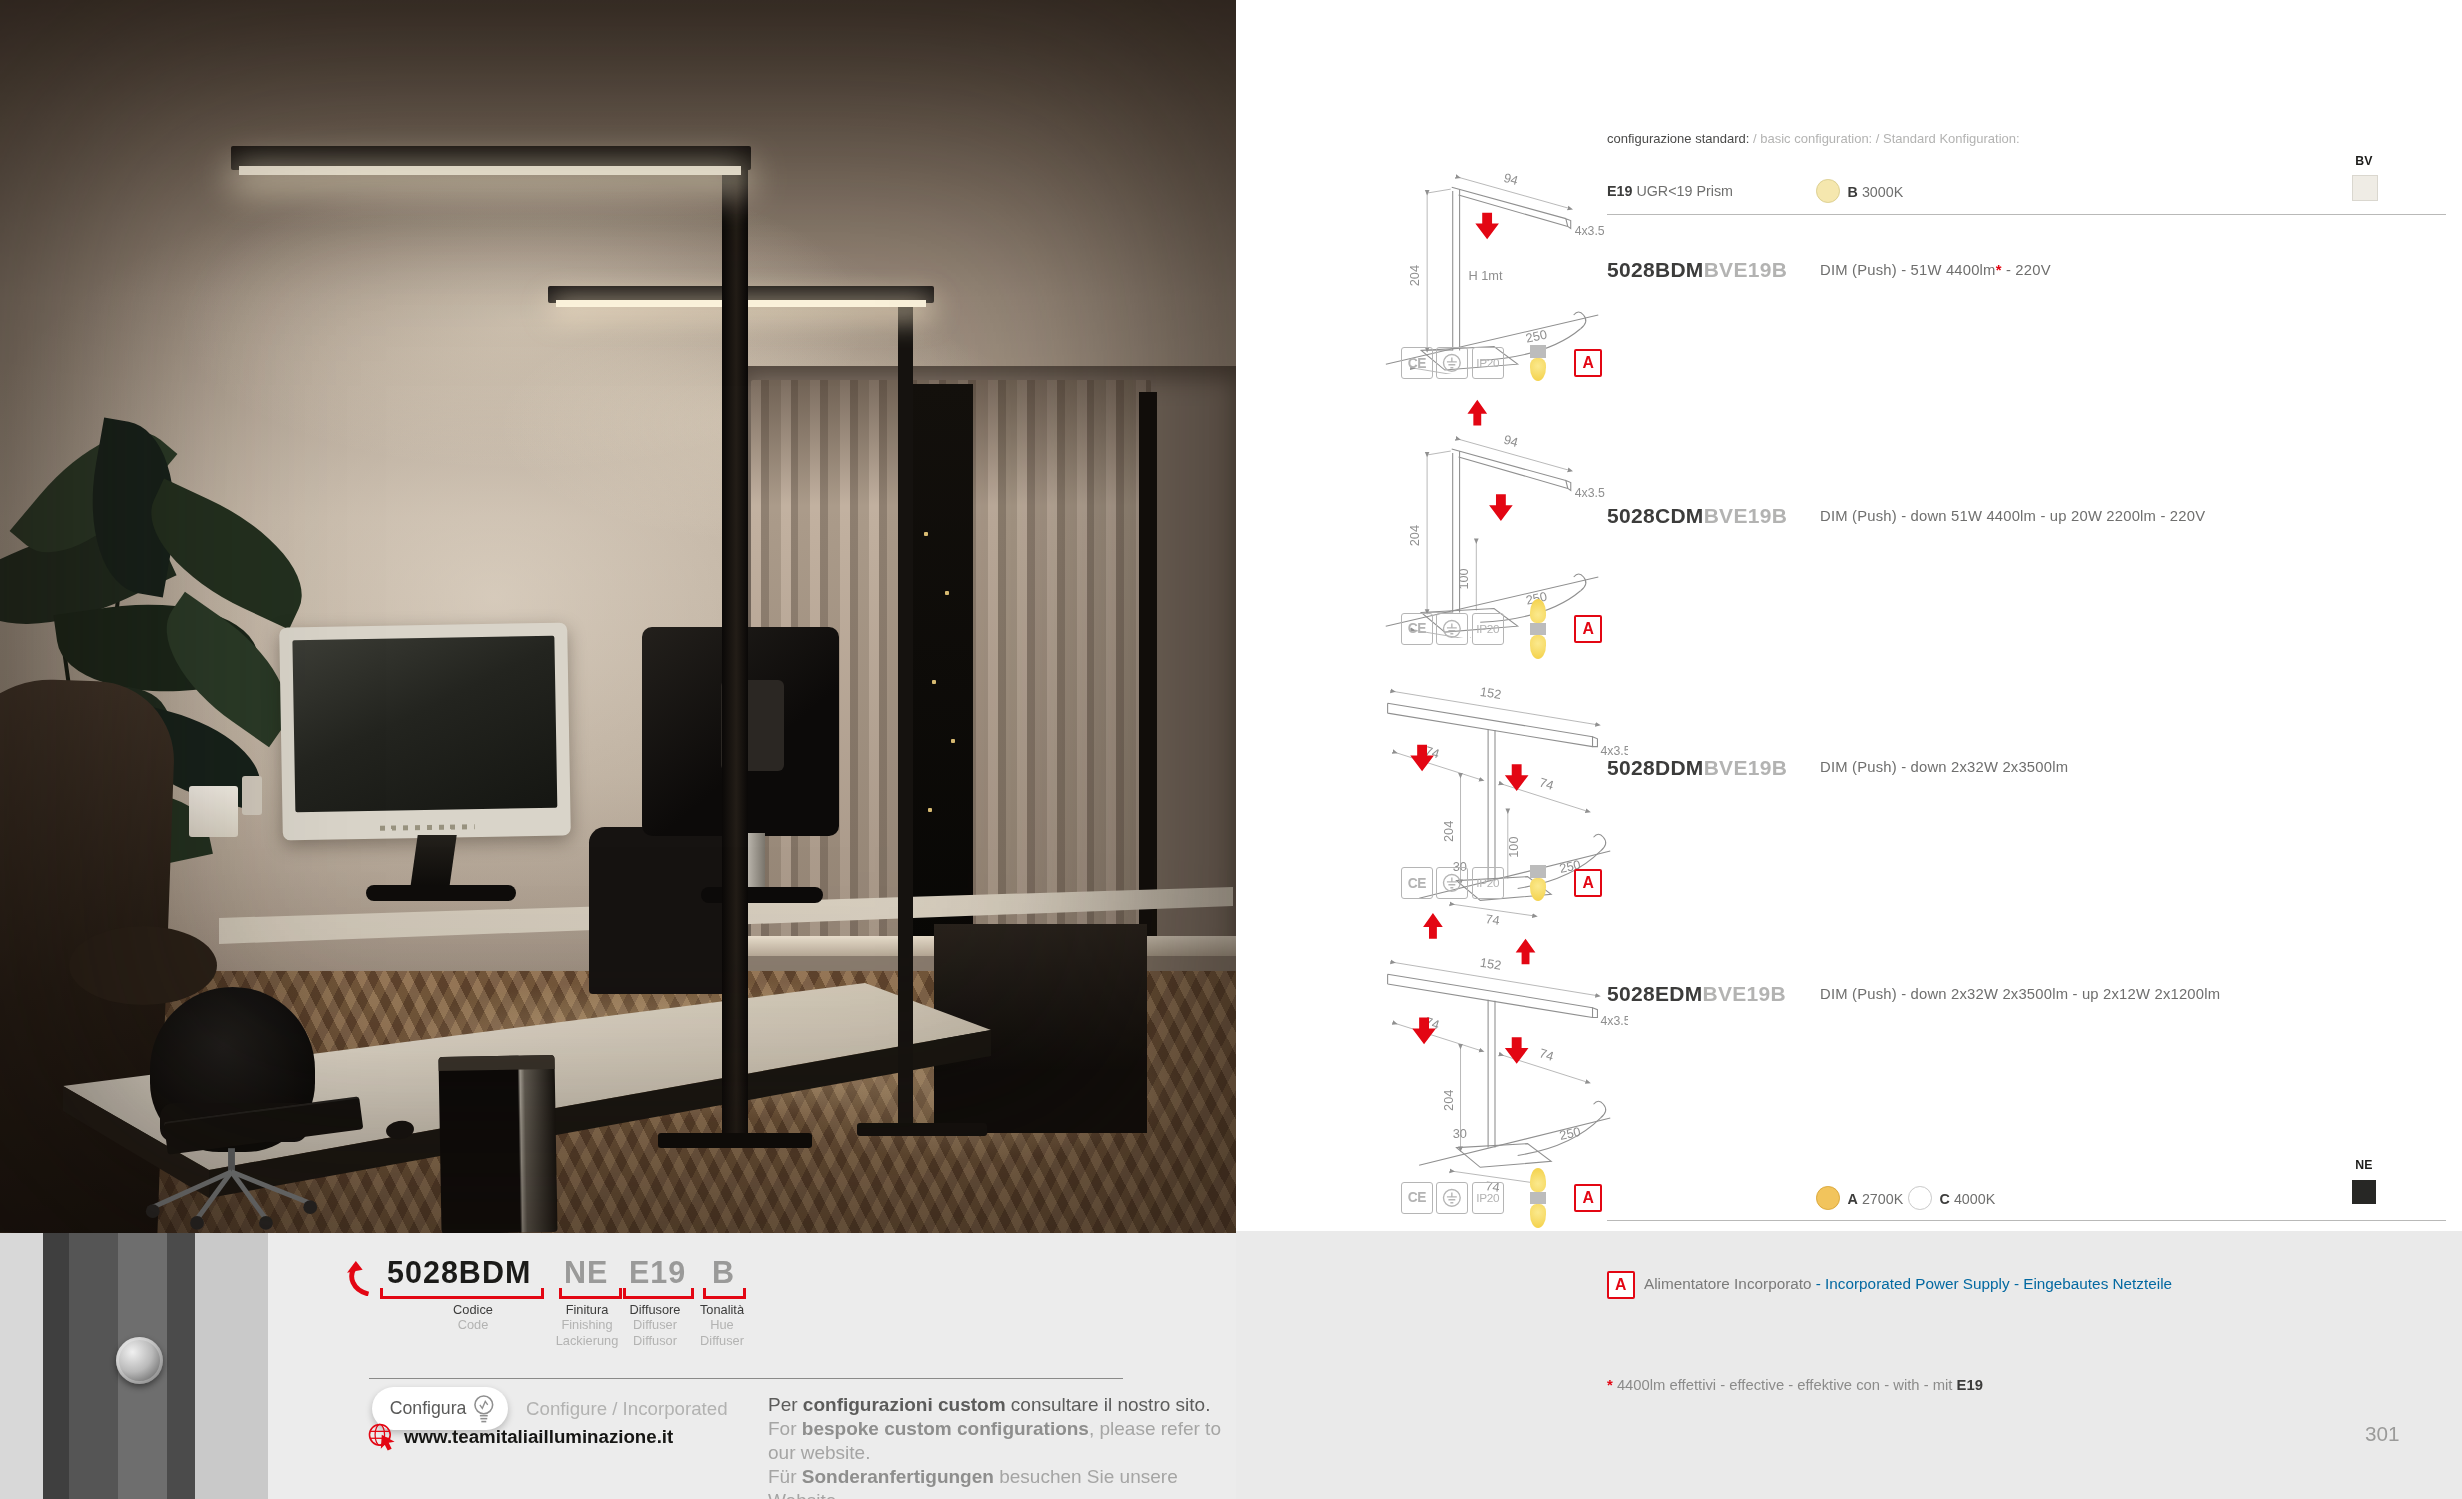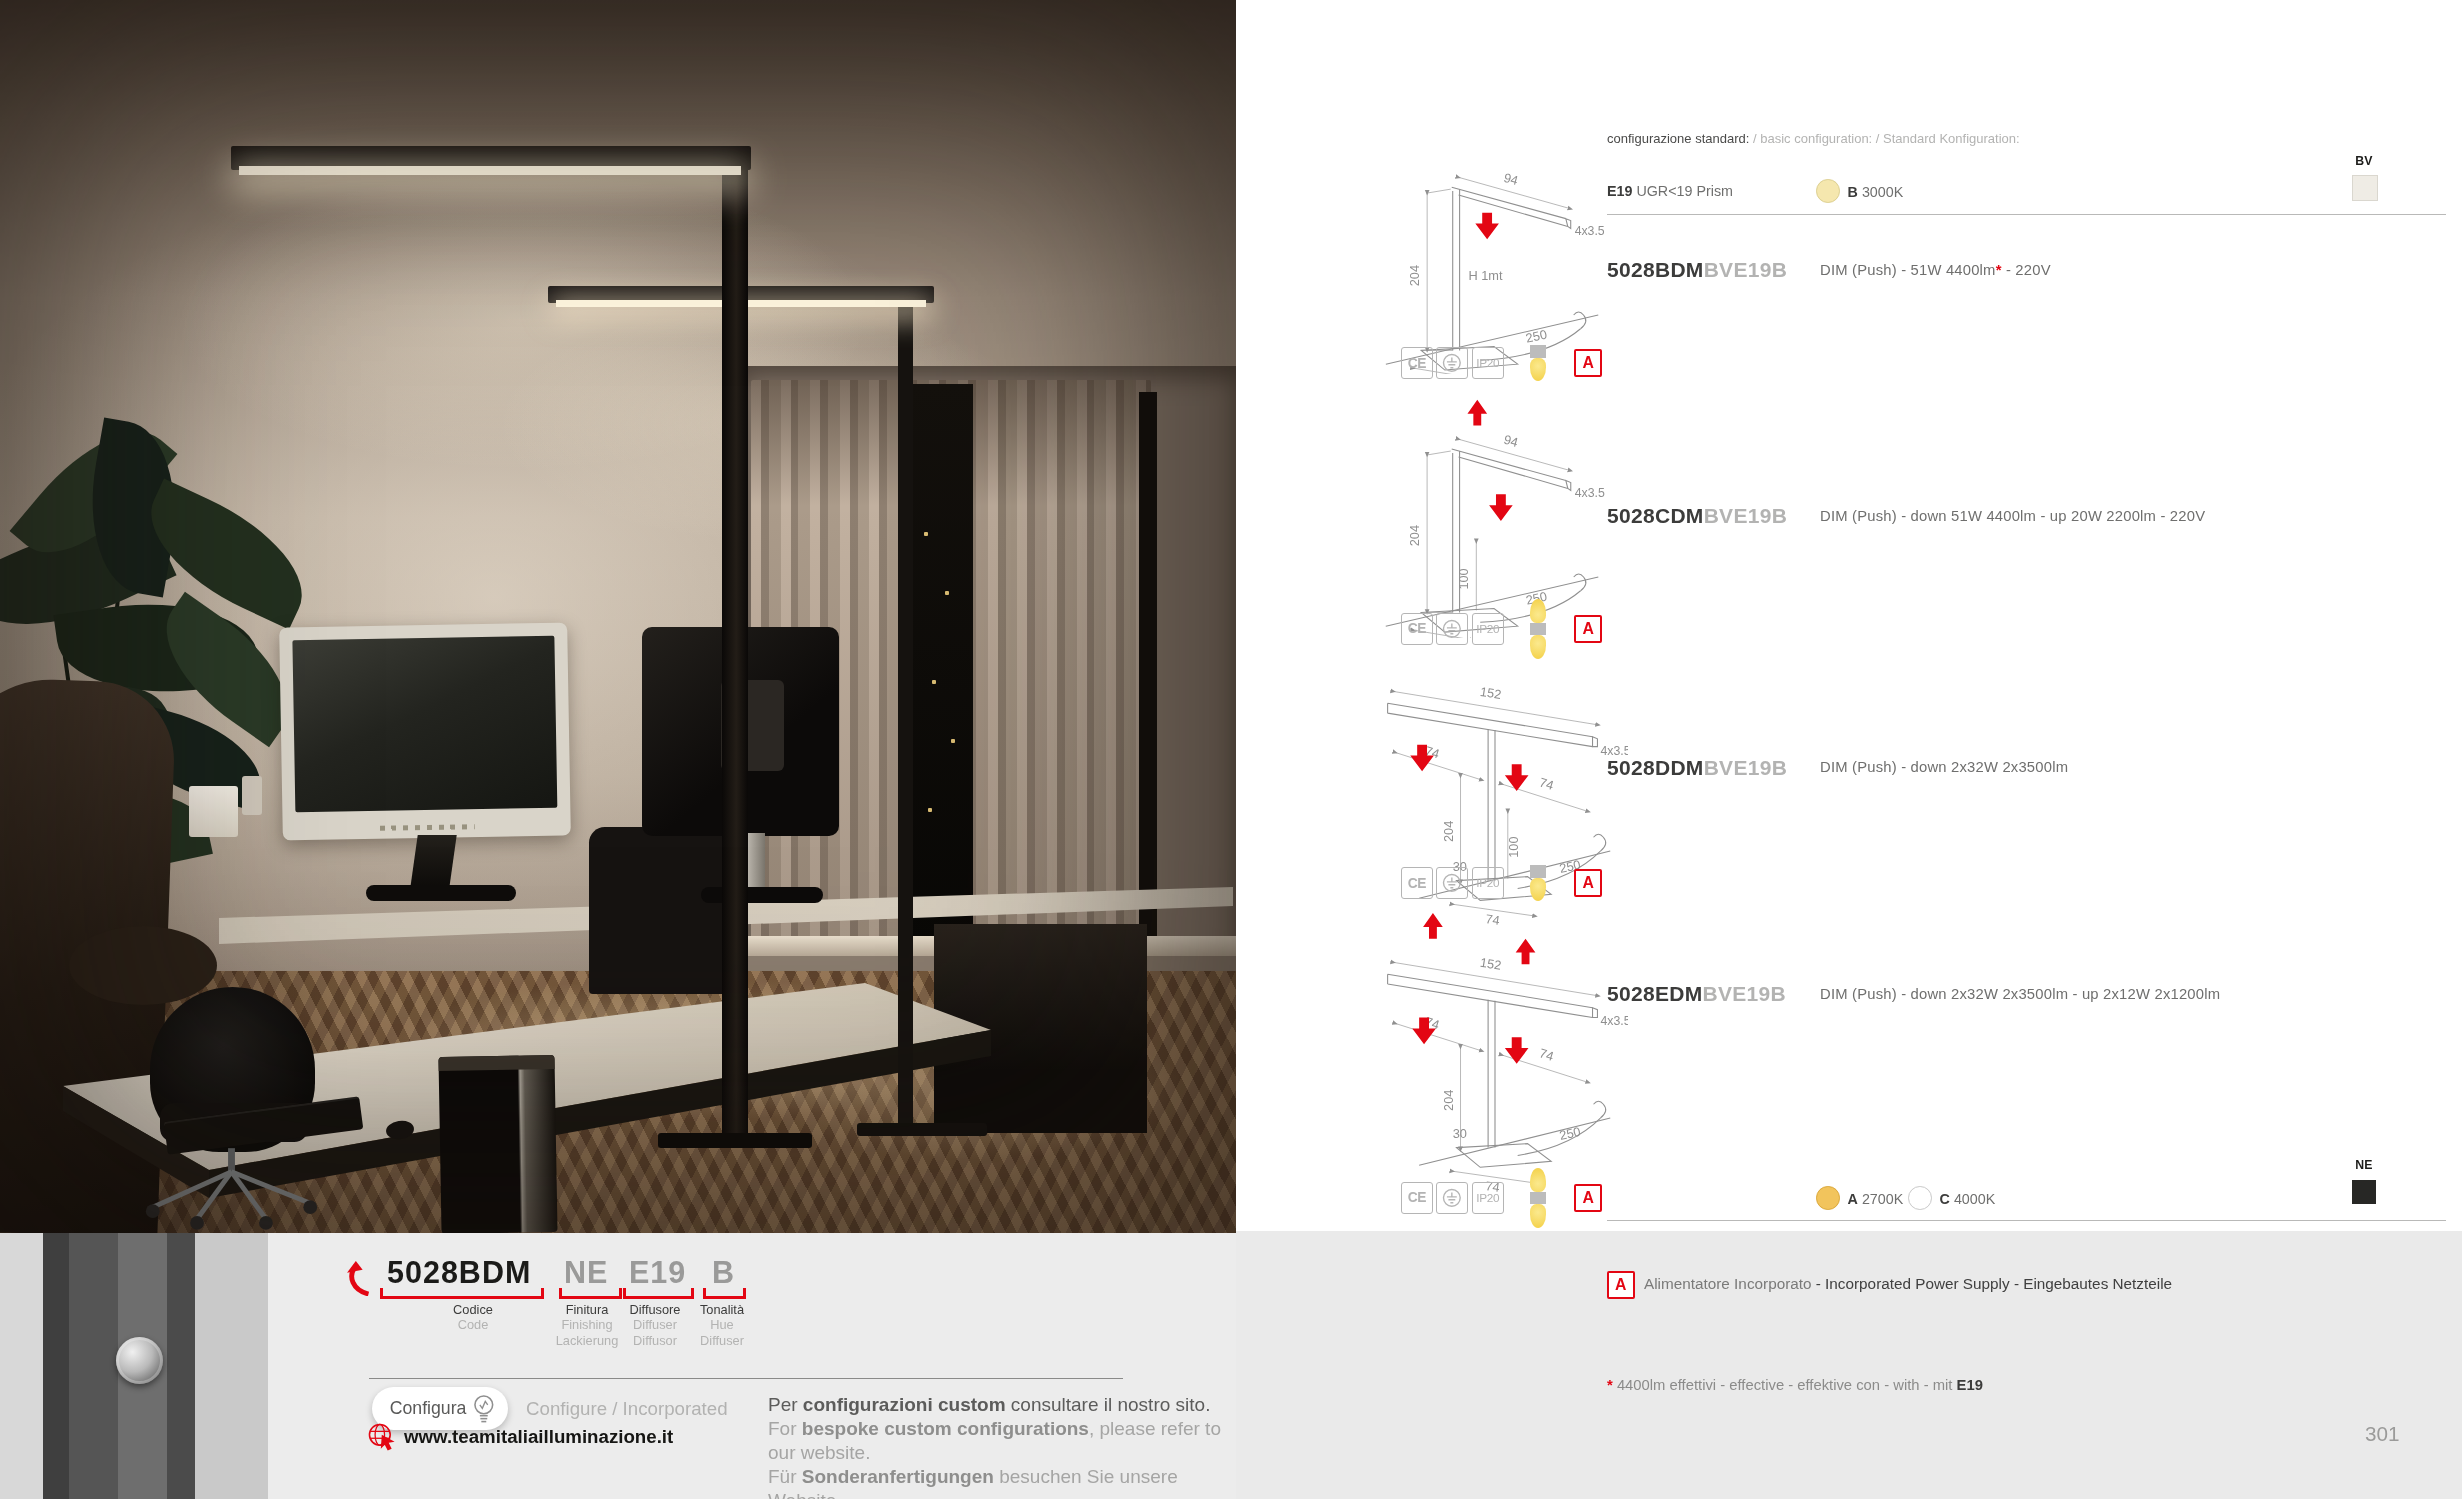--- a/index.html
+++ b/index.html
@@ -151,21 +151,21 @@
   .bulb .dropup{width:16.7px;height:23.6px;background:radial-gradient(circle at 50% 65%,#fbe98e,#f3cf44);
     border-radius:60% 60% 48% 48%/72% 72% 40% 40%;}
 
   svg text.dim{fill:#8f8f8f;font-size:13px;font-family:"Liberation Sans",sans-serif;}
   svg text.dimsm{fill:#8f8f8f;font-size:12.5px;font-family:"Liberation Sans",sans-serif;}
   svg .ln{stroke:#909090;stroke-width:1.1;fill:none;}
   svg .lnt{stroke:#a6a6a6;stroke-width:.8;fill:none;}
   svg .red{fill:#e30613;}
 
   .pw-note{position:absolute;left:408px;top:1275px;font-size:15.3px;color:#7a7a79;}
-  .pw-note .sec{color:#404040;}
+  .pw-note .sec{color:#0369a1;}
   .pw-badge{position:absolute;left:371px;top:1271px;}
   .footnote{position:absolute;left:371px;top:1377px;font-size:14.8px;color:#8b8b8a;}
   .footnote .star{color:#e30613;font-weight:bold;}
   .footnote b{color:#3c3c3b;}
   .pagenum{position:absolute;left:1129px;top:1422px;font-size:20.7px;color:#9b9b9a;}
 </style>
 </head>
 <body>
 
 <div class="page">

